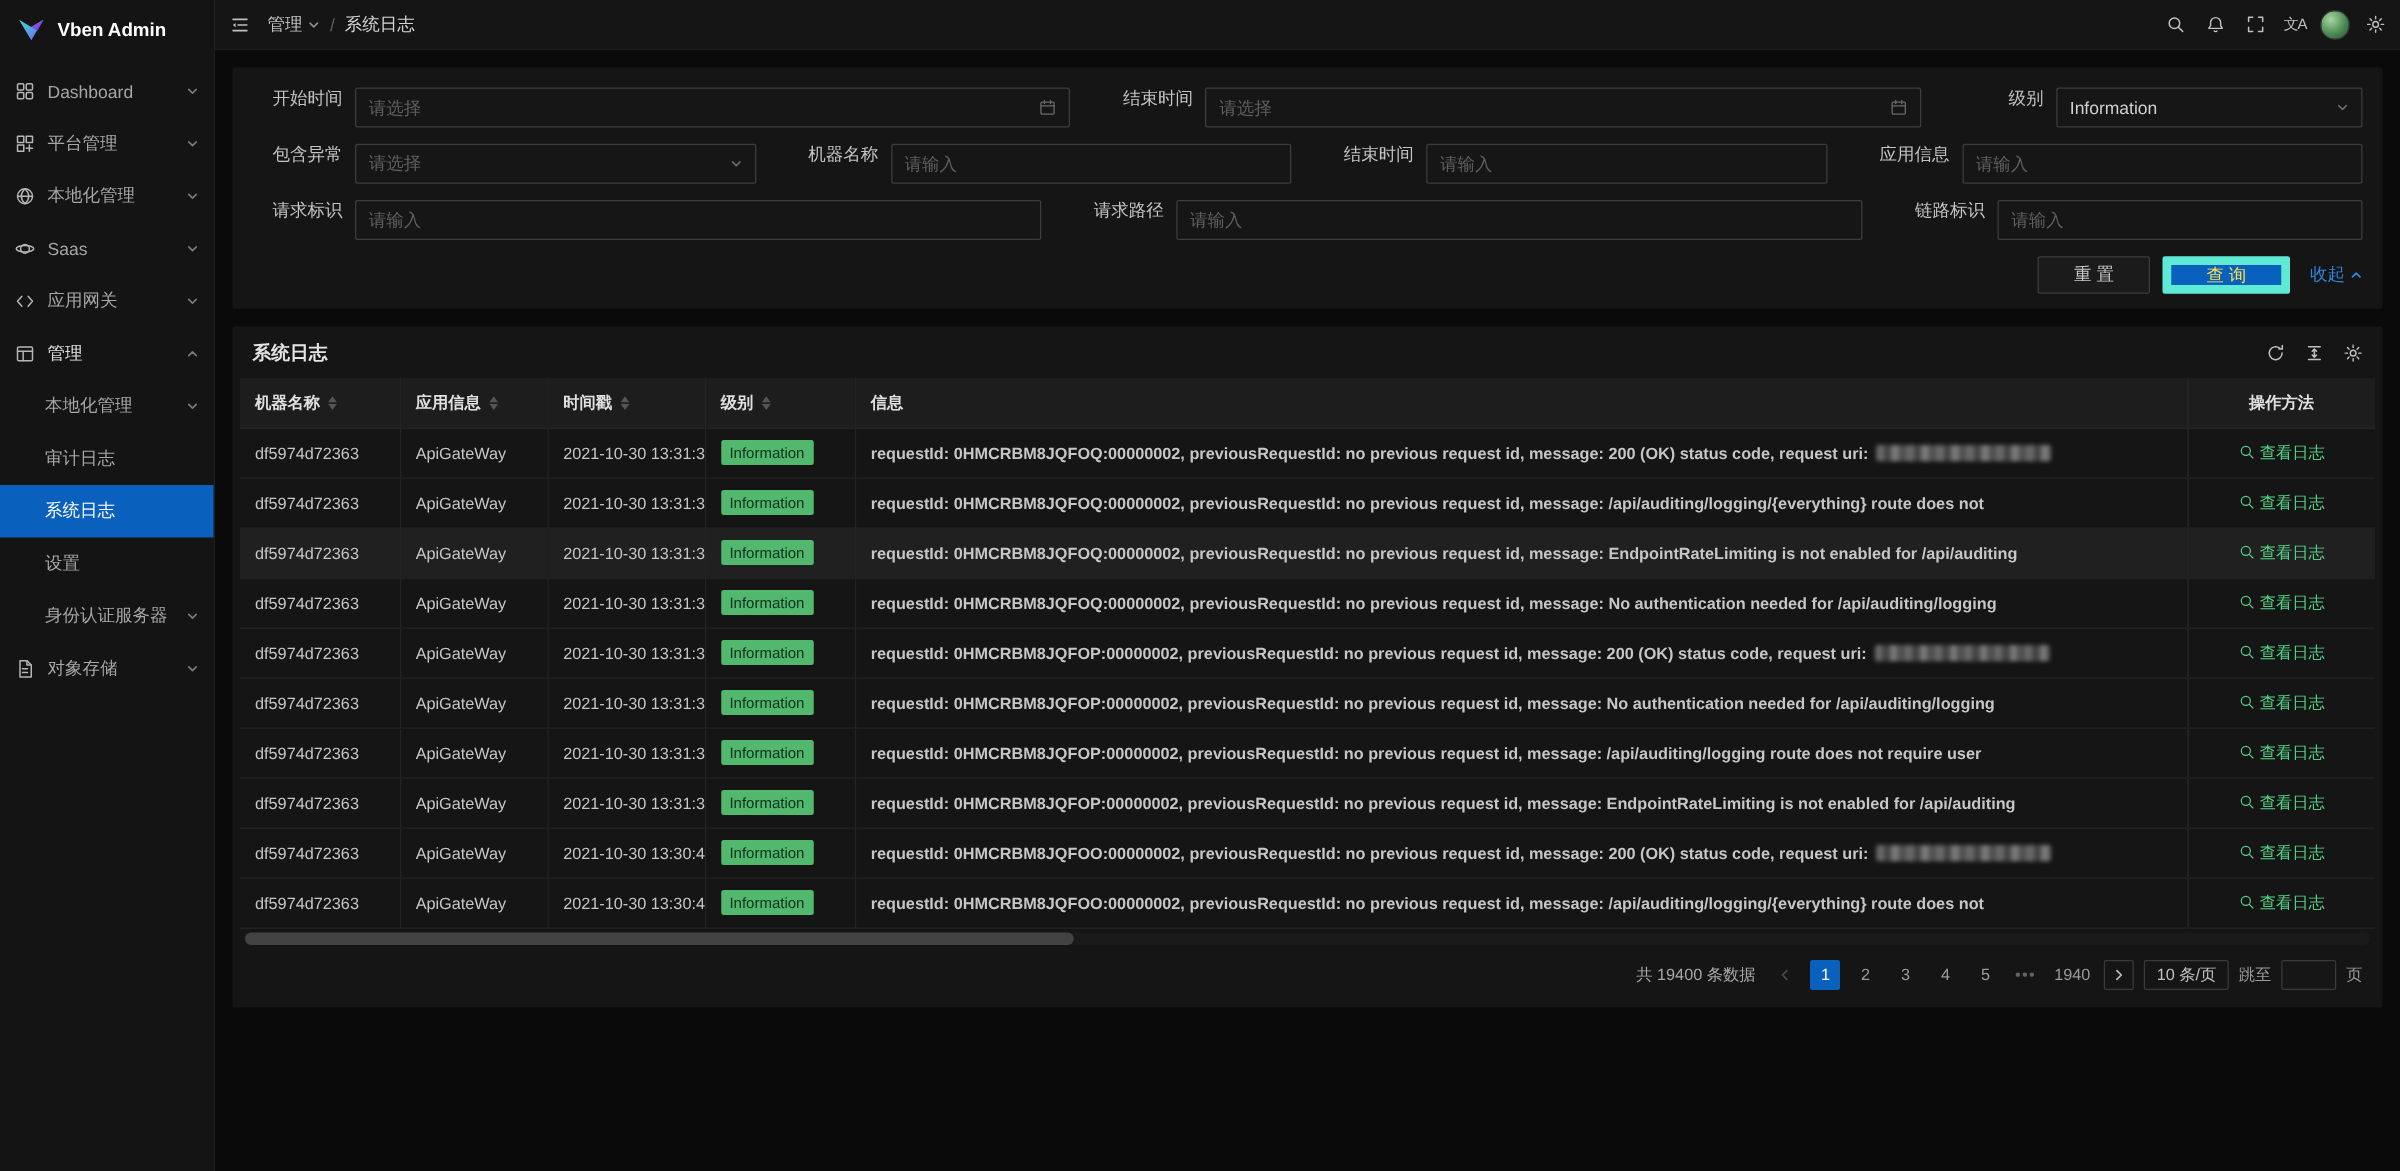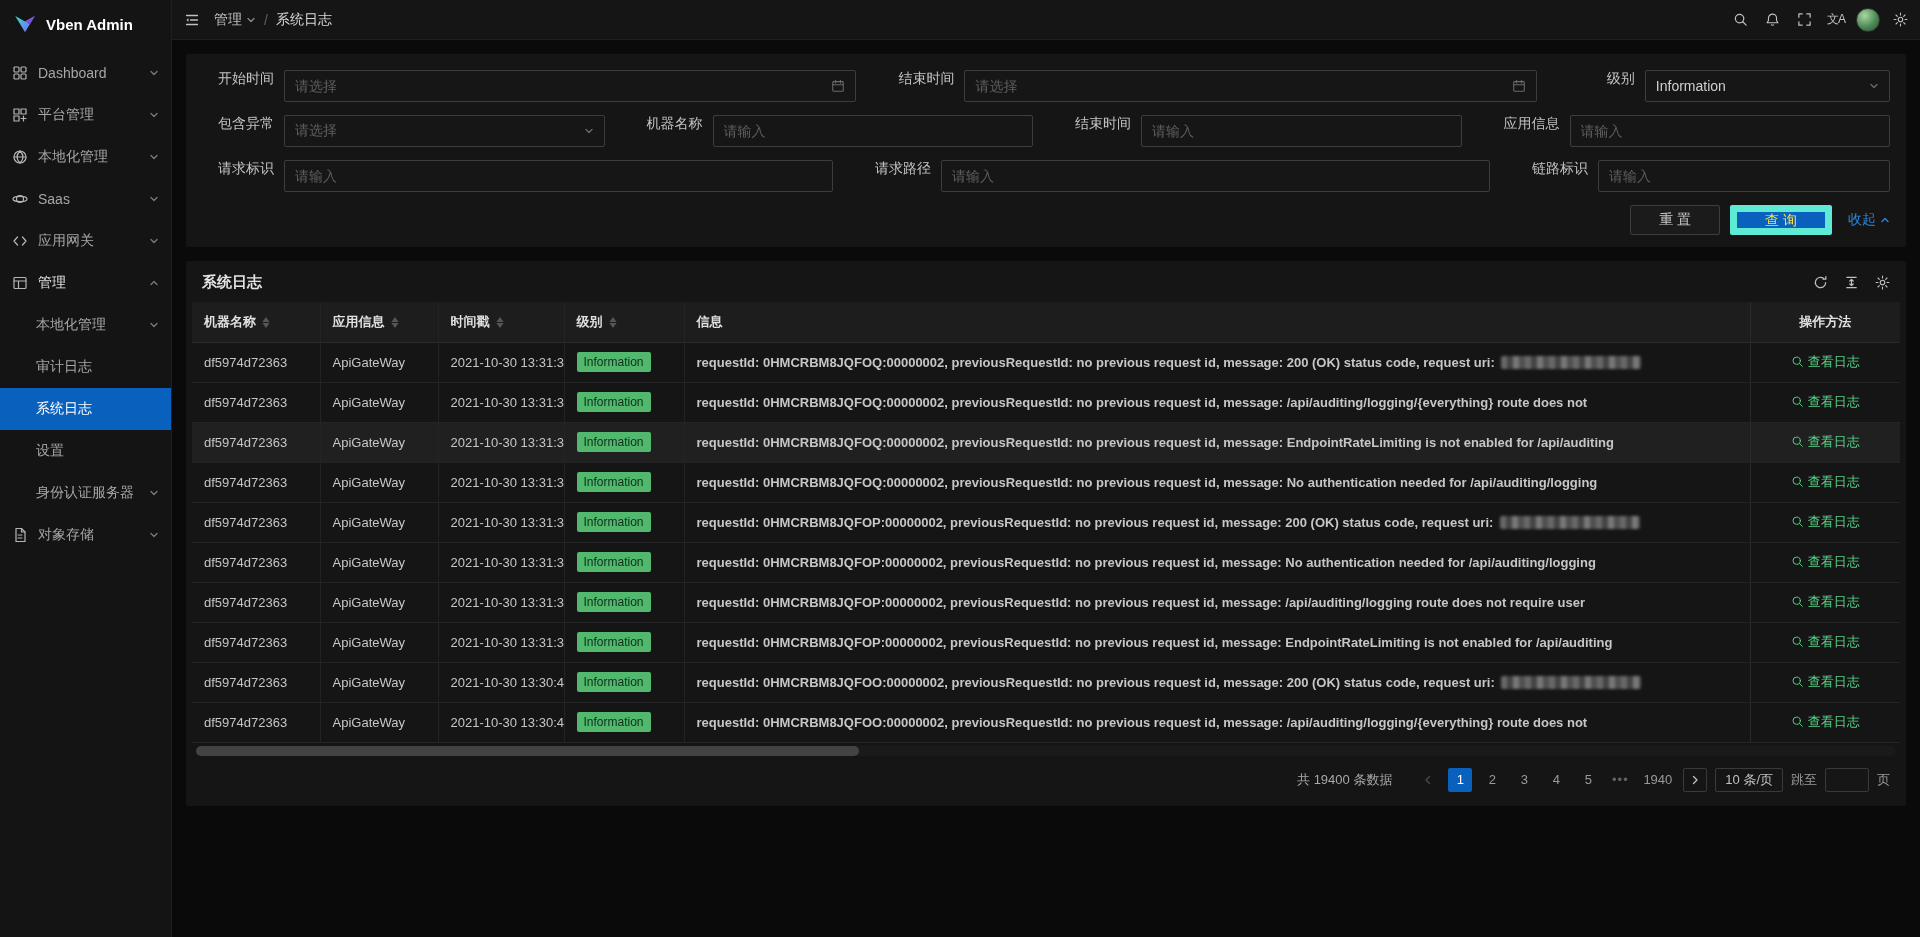--- a/index.html
+++ b/index.html
@@ -76,21 +76,21 @@
   .redact { display:inline-block; vertical-align:middle; height:13px; width:140px; margin-left:3px; border-radius:2px; opacity:.85;
             background:repeating-linear-gradient(90deg,#777 0 6px,#4c4c4c 6px 12px,#8a8a8a 12px 18px,#5a5a5a 18px 24px); filter:blur(1.6px); }
   .action-link { display:inline-flex; align-items:center; gap:4px; color:#55d187; cursor:pointer; text-decoration:none; }
   .a-icon { display:flex; }
 
   .hscrollbar { height:10px; margin:3px 10px 0; background:#1a1a1a; border-radius:5px; position:relative; }
   .hscrollbar .thumb { position:absolute; left:0; top:0; height:10px; width:39%; background:#434343; border-radius:5px; cursor:pointer; }
 
   
   .pagination { display:flex; align-items:center; justify-content:flex-end; gap:8px; padding:12px 16px 6px; font-size:13px; color:#9a9a9a; }
-  .pg-total { margin-right:16px; color:#a8a8a8; }
+  .pg-total { margin-right:4px; color:#a8a8a8; }
   .page-item { min-width:24px; height:24px; display:flex; align-items:center; justify-content:center; border-radius:2px; cursor:pointer; padding:0 3px; }
   .page-item.active { background:#0960bd; color:#ffffff; }
   .page-item.ellipsis { color:#636363; letter-spacing:1px; }
   .page-item.prev { color:#4a4a4a; }
   .page-item.next { border:1px solid #3a3a3a; color:#bdbdbd; }
   .page-size { height:24px; display:flex; align-items:center; padding:0 9px; border:1px solid #3a3a3a; border-radius:2px; color:#c0c0c0; cursor:pointer; }
   .jump-input { width:44px; height:24px; background:#161616; border:1px solid #3a3a3a; border-radius:2px; color:#d0d0d0; outline:0; padding:0 6px; font:inherit; }
 </style>
 </head>
 <body>

